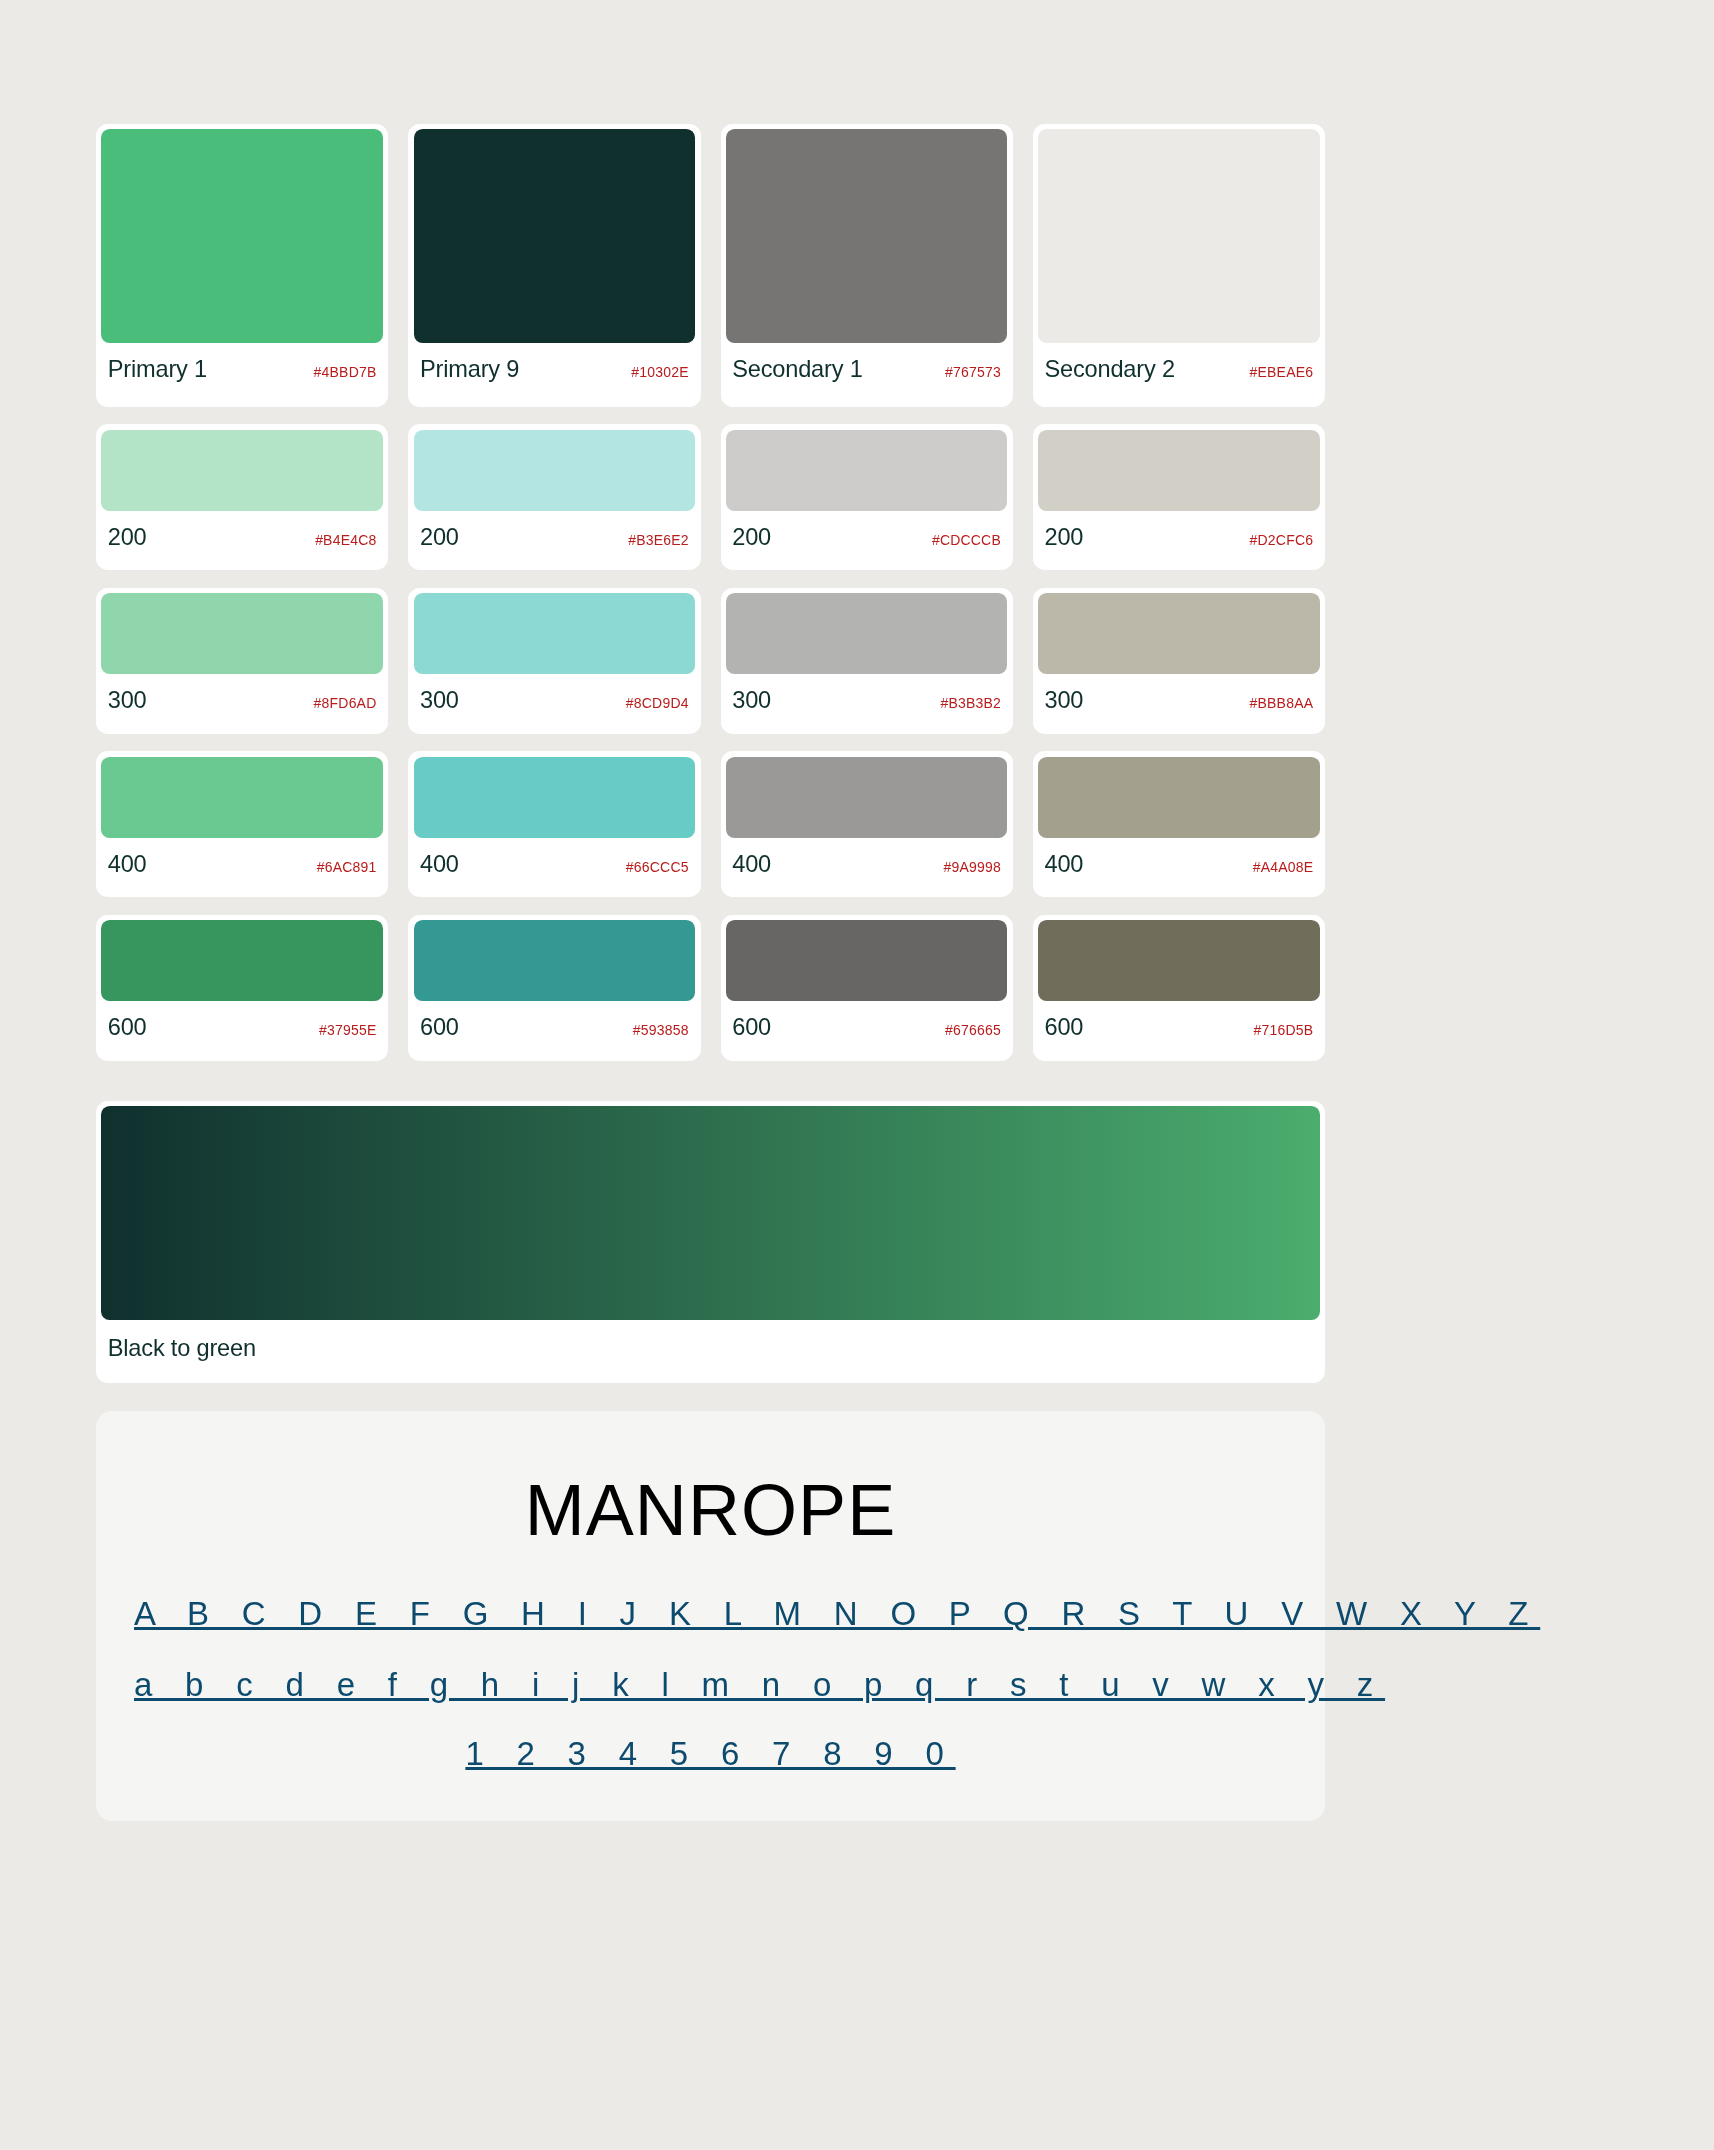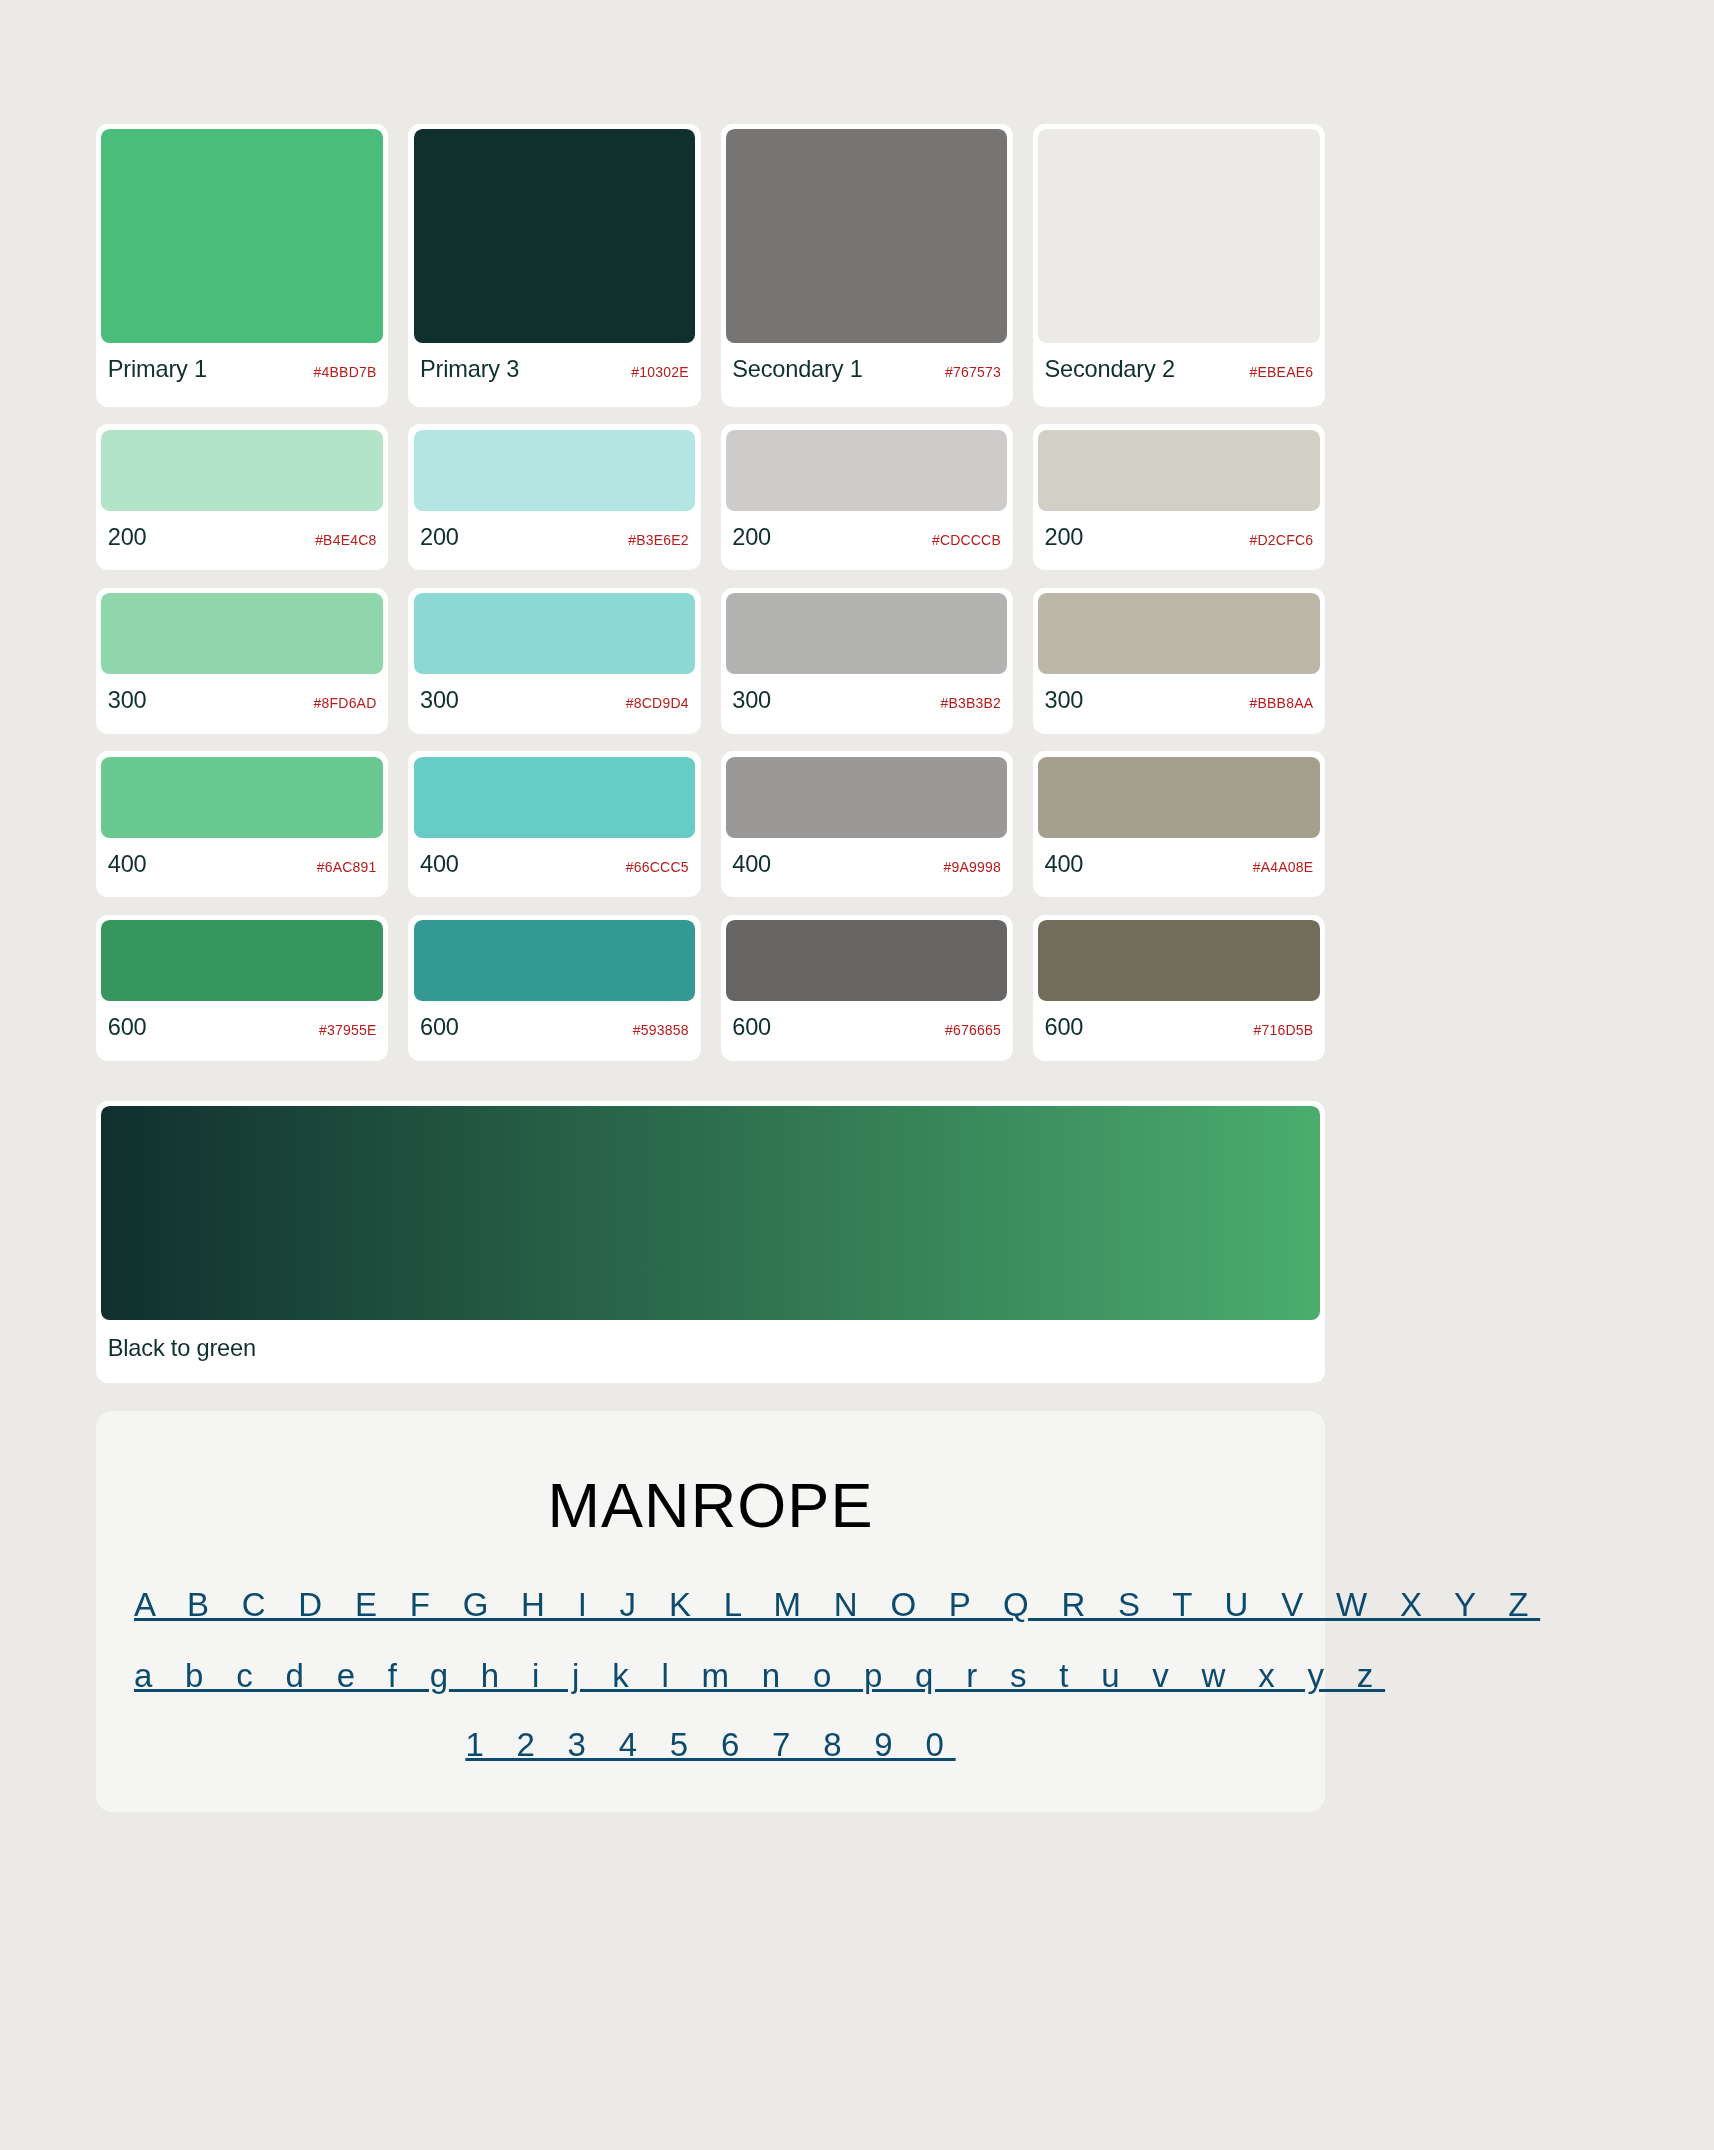--- a/index.html
+++ b/index.html
@@ -103,21 +103,21 @@
   
   .type-card {
     margin-top: 28px;
     background: #F5F5F4;
     border-radius: 16px;
     padding: 63px 38px 51px 38px;
     text-align: center;
   }
 
   .type-title {
-    font-size: 63px;
+    font-size: 72px;
     font-weight: 400;
     color: #000000;
     letter-spacing: 1.1px;
     line-height: 1;
     margin-bottom: 51px;
   }
 
   .glyph-row {
     color: #0c4a6e;
     line-height: 1;
@@ -151,21 +151,21 @@
       <div class="swatch-card tall">
         <div class="swatch-block" style="background: rgb(75, 189, 123);"></div>
         <div class="swatch-meta">
           <span class="swatch-name">Primary 1</span>
           <span class="swatch-hex">#4BBD7B</span>
         </div>
       </div>
       <div class="swatch-card tall">
         <div class="swatch-block" style="background: rgb(16, 48, 46);"></div>
         <div class="swatch-meta">
-          <span class="swatch-name">Primary 3</span>
+          <span class="swatch-name">Primary 9</span>
           <span class="swatch-hex">#10302E</span>
         </div>
       </div>
       <div class="swatch-card tall">
         <div class="swatch-block" style="background: rgb(118, 117, 115);"></div>
         <div class="swatch-meta">
           <span class="swatch-name">Secondary 1</span>
           <span class="swatch-hex">#767573</span>
         </div>
       </div>

